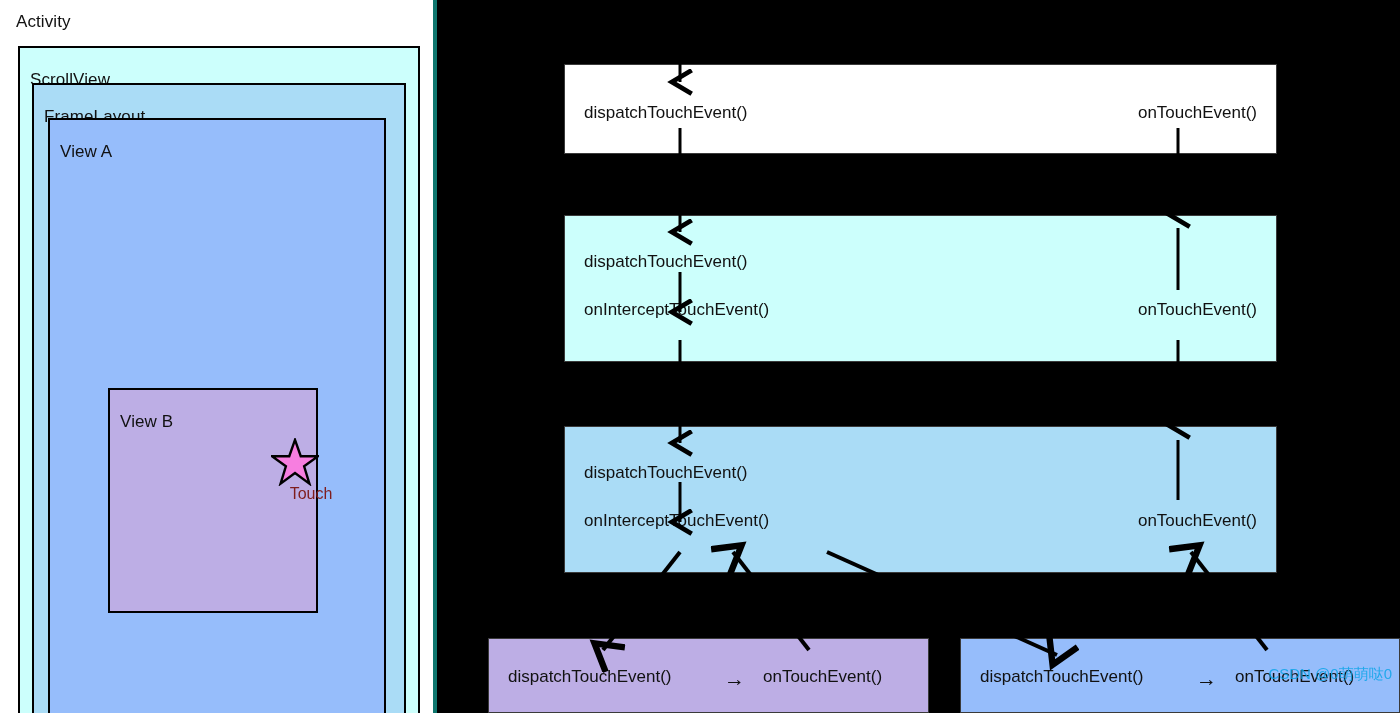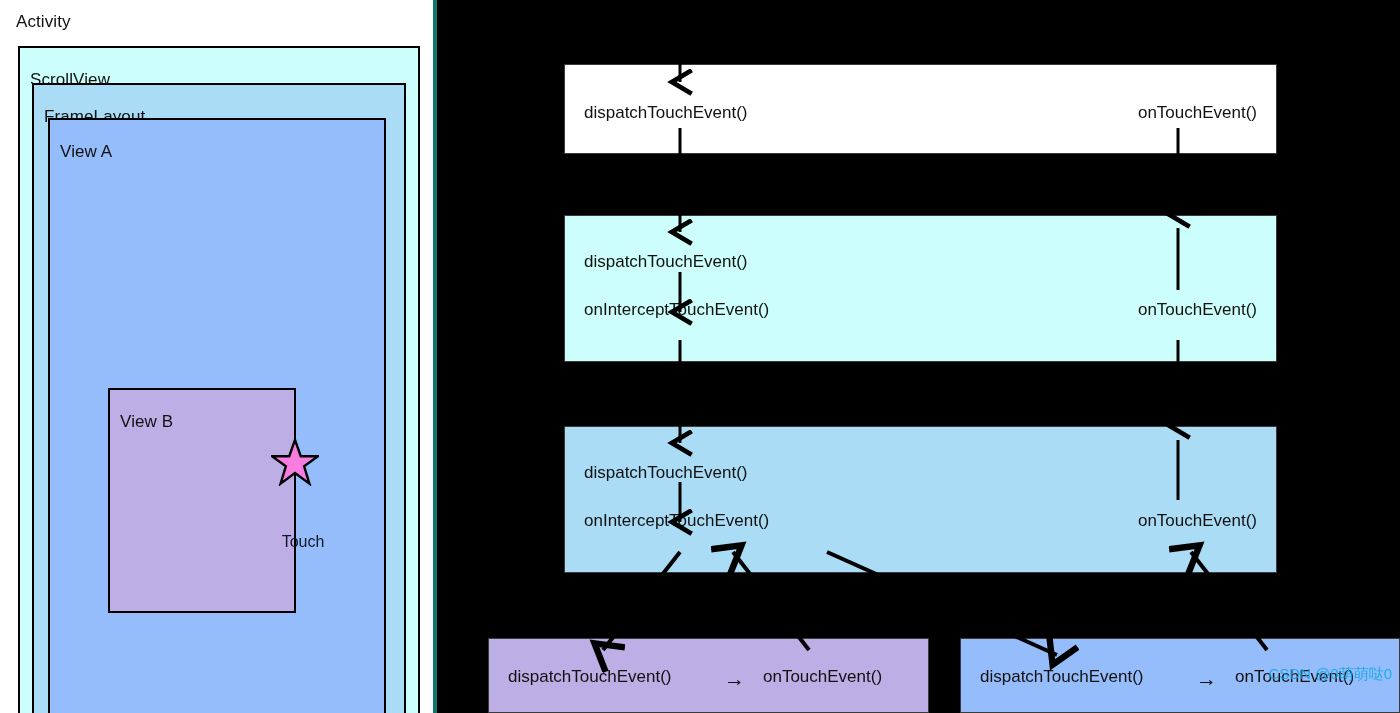--- a/index.html
+++ b/index.html
@@ -38,46 +38,45 @@
     font-size: 17px;
     color: #111111;
     white-space: nowrap;
     letter-spacing: 0.1px;
   }
   #activity-box   { left: 4px;  top: 2px;   width: 429px; height: 711px; background:#ffffff; border:none; }
   #activity-label { left: 12px; top: 10px; }
   #scrollview-box { left: 18px; top: 46px;  width: 402px; height: 680px; background:#ccfffc; }
   #framelayout-box{ left: 32px; top: 83px;  width: 374px; height: 660px; background:#aadcf6; }
   #viewa-box      { left: 48px; top: 118px; width: 338px; height: 640px; background:#96bdfb; }
-  #viewb-box      { left: 58px; top: 268px; width: 188px; height: 225px; background:#bdaee5; }
+  #viewb-box      { left: 58px; top: 268px; width: 210px; height: 225px; background:#bdaee5; }
 
   
   #touch-group {
     position: absolute;
     left: 147px;
     top: 48px;
     width: 76px;
     height: 80px;
   }
   #touch-star {
     position: absolute;
     left: 14px;
     top: 0;
     width: 48px;
     height: 48px;
   }
   #touch-label {
     position: absolute;
-    left: 8px;
+    left: 16px;
     top: 47px;
     width: 76px;
     text-align: center;
     font-size: 16px;
-    color: #0f172a;
-    margin-top: 48px;
+    color: #7f1d1d;
   }
 
   
   #right-panel {
     position: absolute;
     left: 437px; top: 0;
     width: 963px; height: 698px;
     background: #000000;
   }
   .flowbox {

